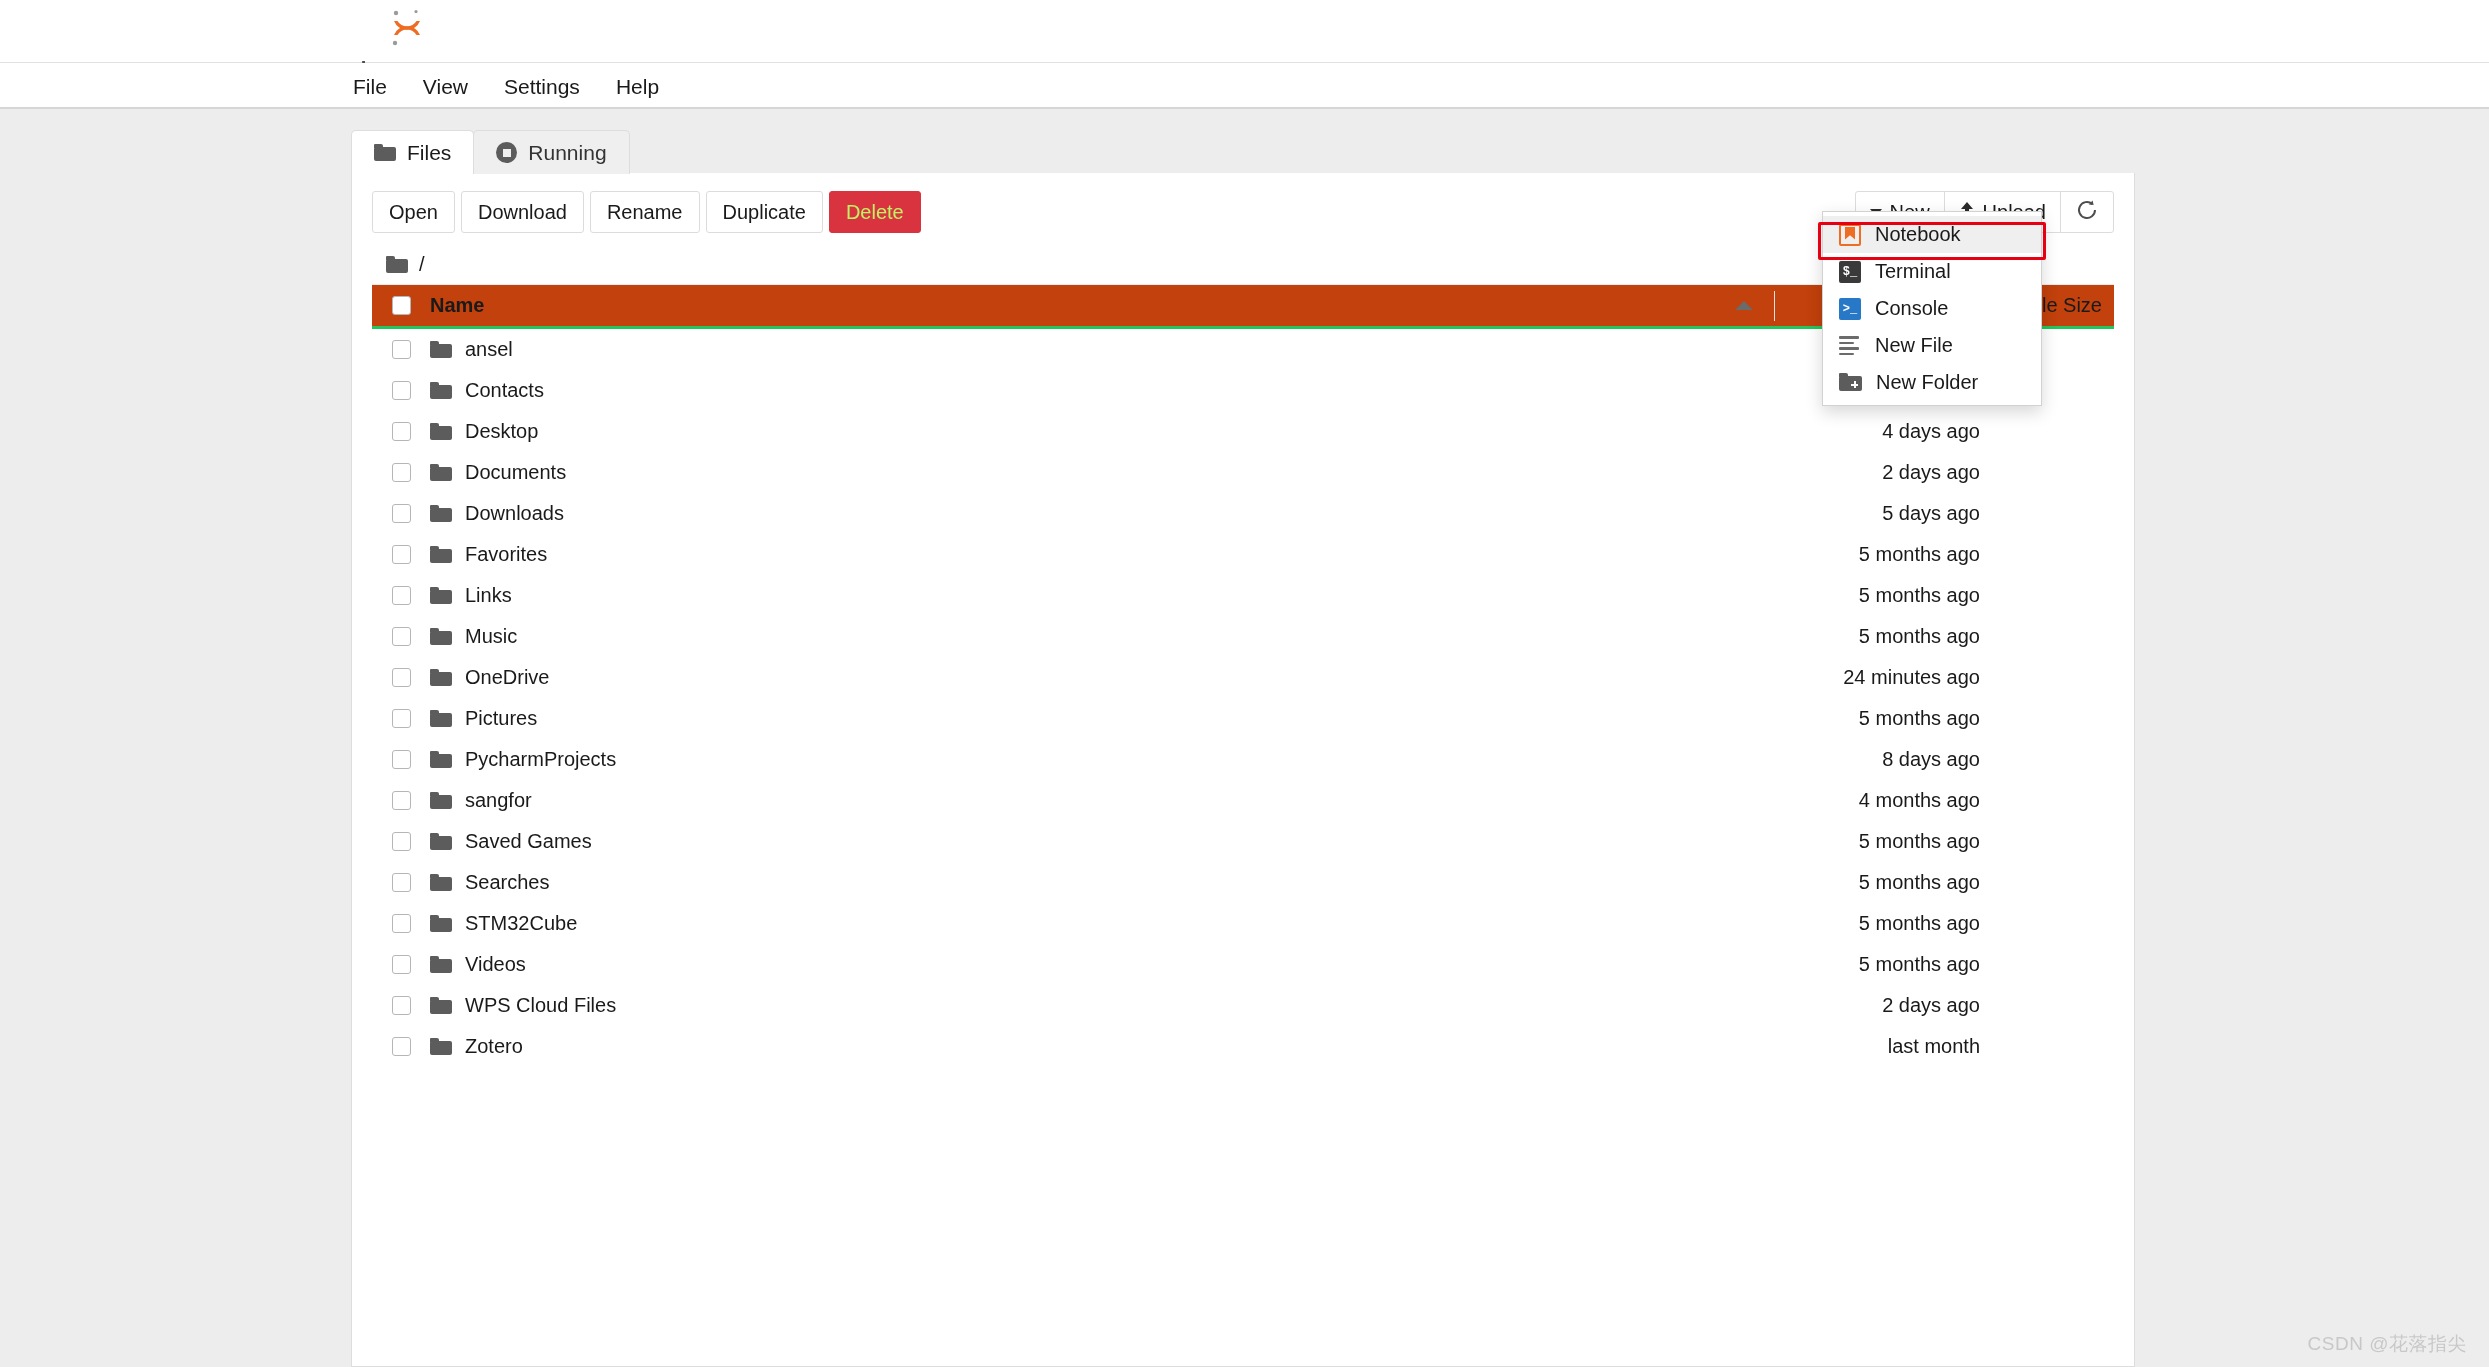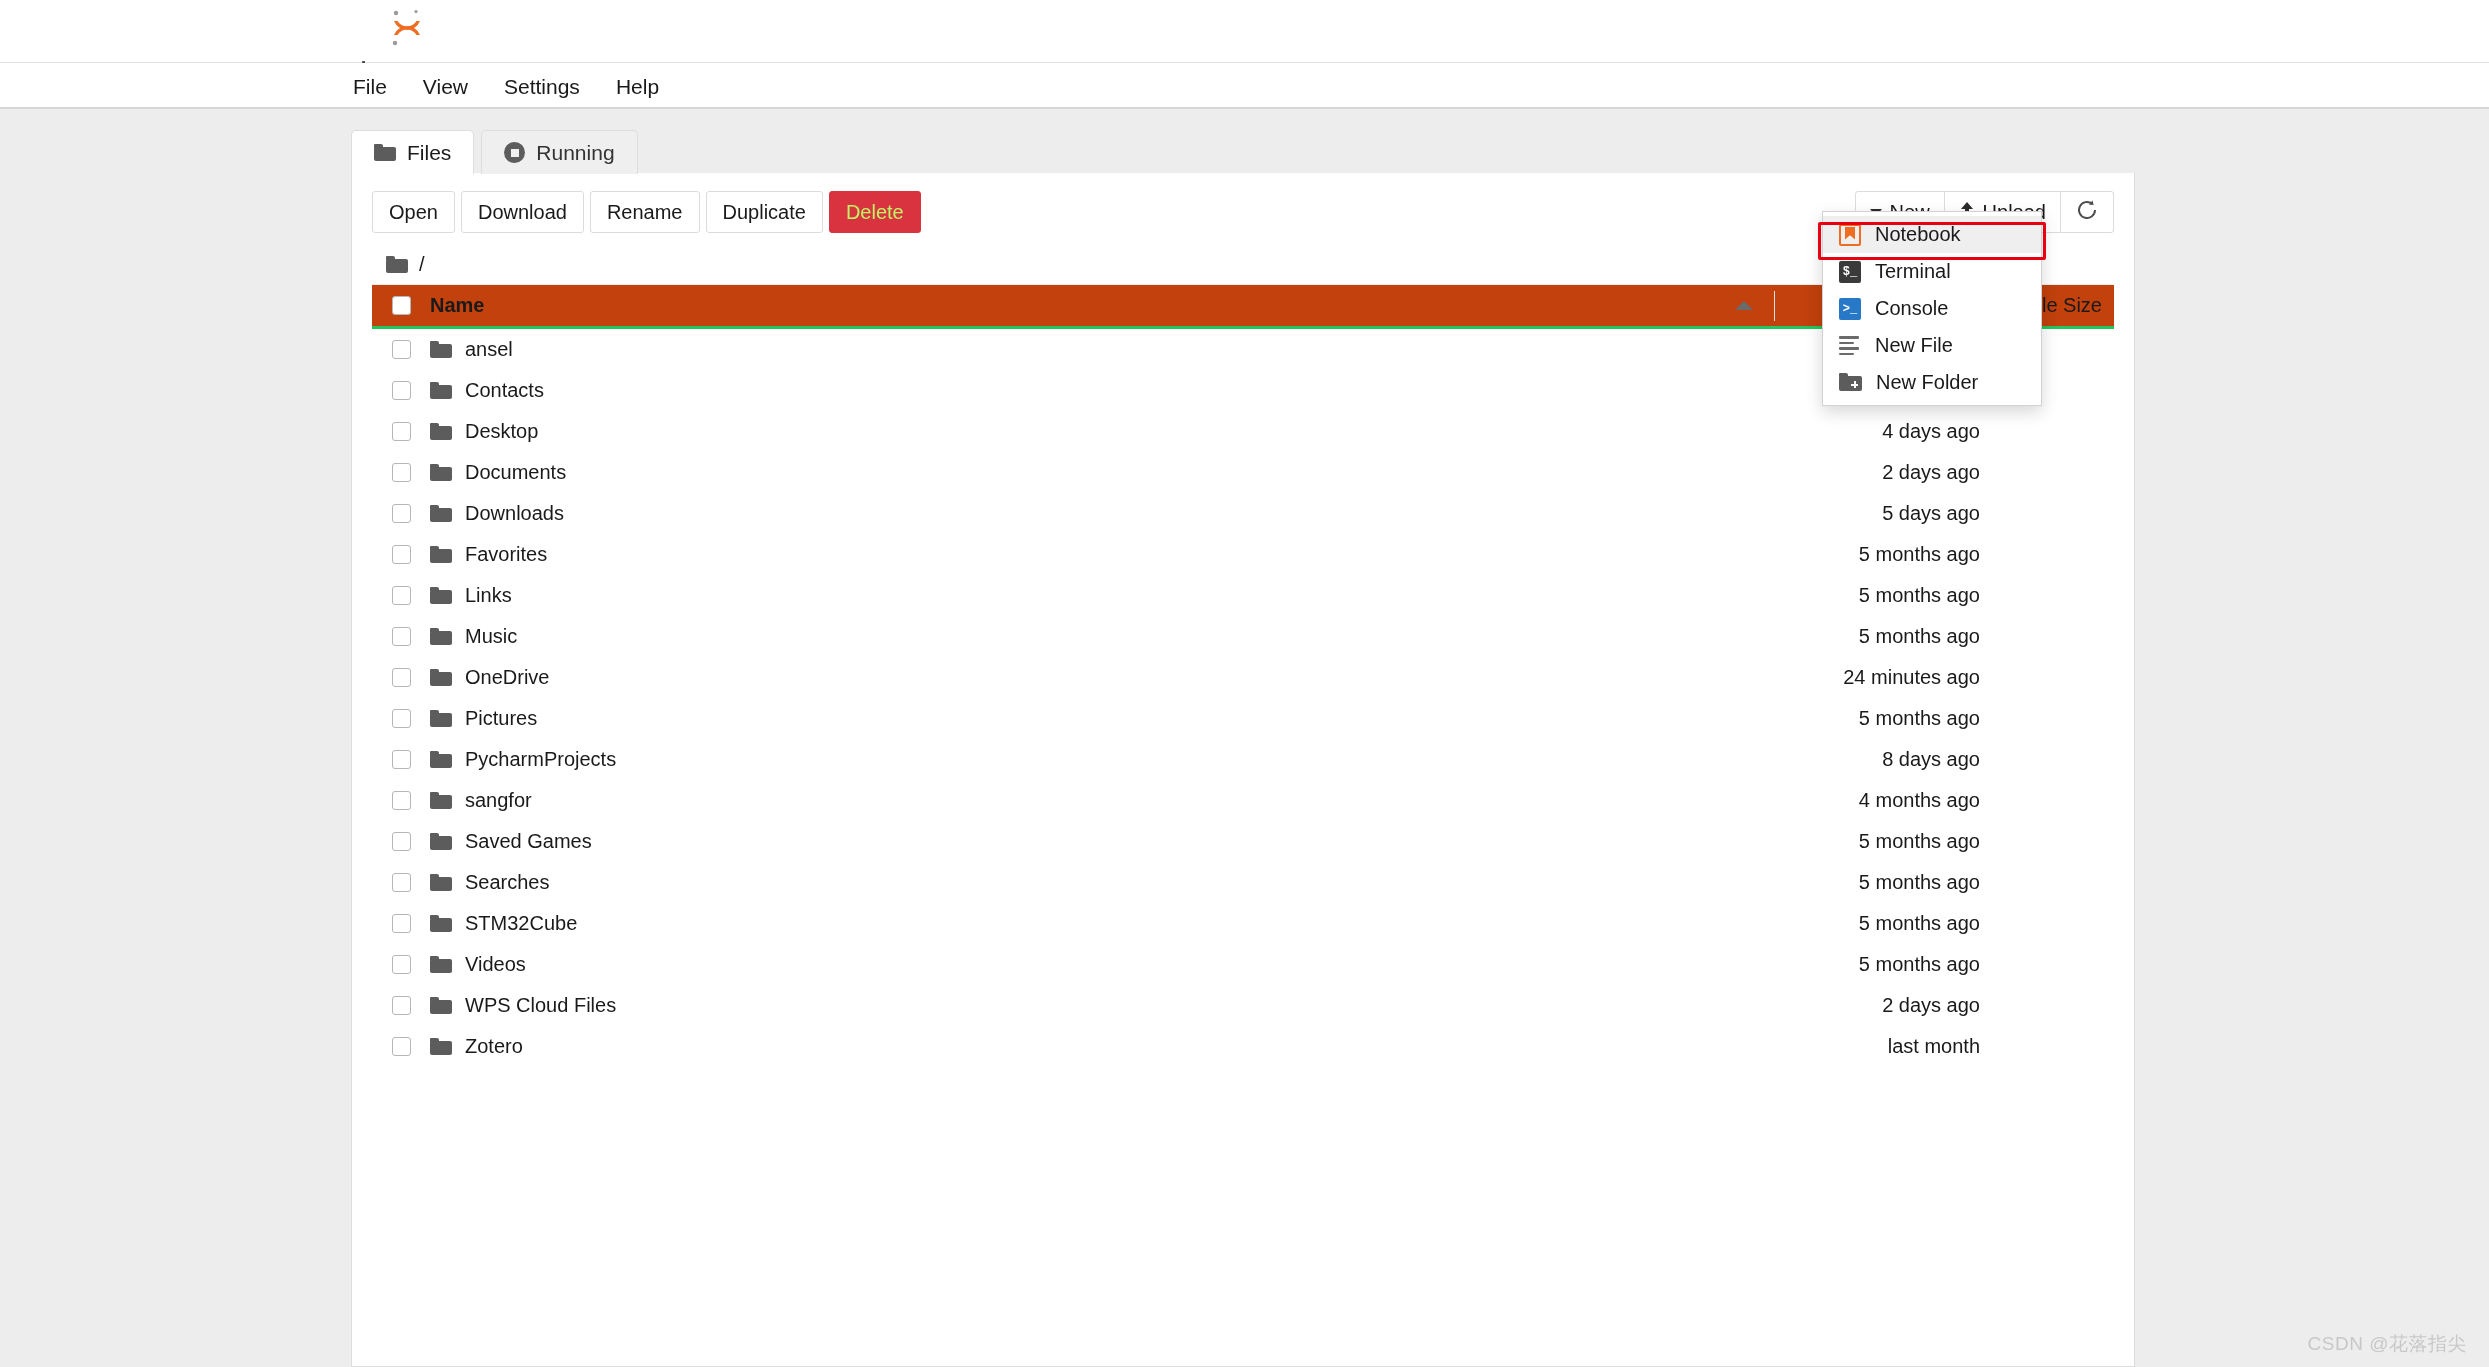--- a/index.html
+++ b/index.html
@@ -38,21 +38,21 @@
   }
   .menu-item {
     font-size: 21px; color: #1a1a1a; padding: 4px 18px; cursor: default;
     line-height: 1;
   }
   .menu-item:first-child { padding-left: 8px; }
 
   
   .tabs {
     position: absolute; left: 351px; top: 130px;
-    display: flex; align-items: center; z-index: 5; gap: 8px;
+    display: flex; align-items: center; z-index: 5;
   }
   .tab {
     display: flex; align-items: center; gap: 11px;
     height: 44px; padding: 0 22px;
     border: 1px solid #dddddd; border-bottom: none;
     border-radius: 5px 5px 0 0;
     font-size: 21px; color: #1a1a1a;
     background: #ffffff;
     position: relative;
   }

